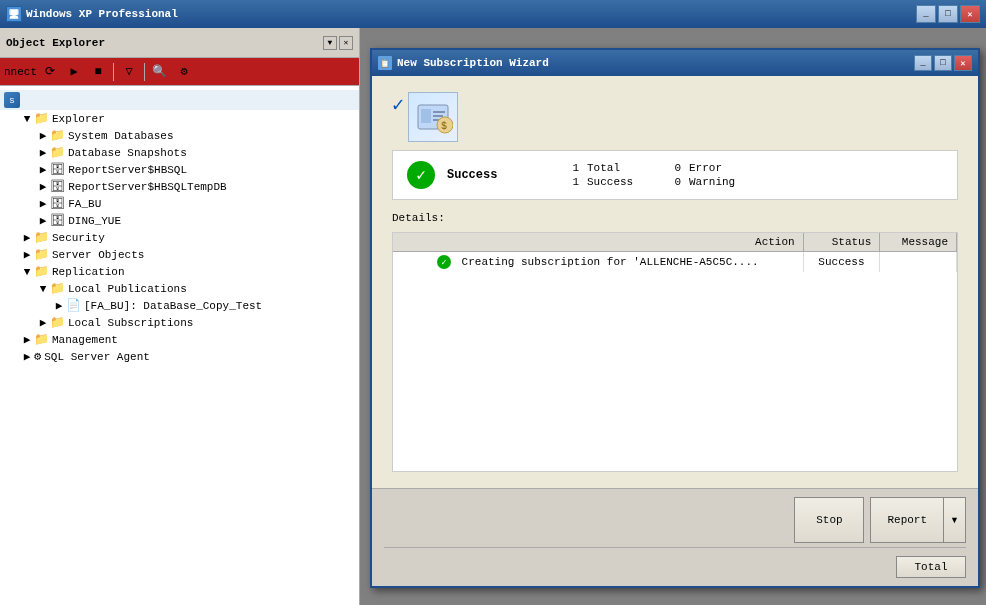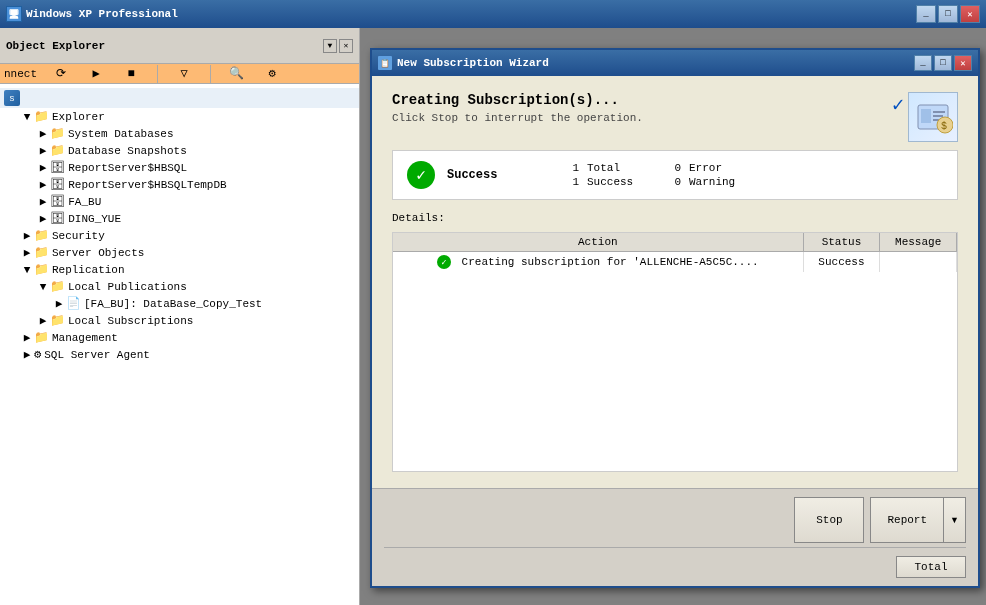--- a/index.html
+++ b/index.html
@@ -68,44 +68,44 @@
       flex-direction: column;
     }
     .panel-titlebar {
       background: #d4d0c8;
       border-bottom: 1px solid #aaa;
       padding: 3px 6px;
       font-size: 11px;
       font-weight: bold;
       display: flex;
       align-items: center;
-      height: 36px;
+      height: 30px;
     }
     .panel-titlebar-icons {
       margin-left: auto;
       display: flex;
       gap: 2px;
     }
     .panel-icon-btn {
       width: 14px; height: 14px;
       background: #d4d0c8;
       border: 1px solid #888;
       font-size: 8px;
       display: flex; align-items: center; justify-content: center;
     }
 
     
     .toolbar {
-      background: #fdba74;
+      background: #b91c1c;
       border-bottom: 1px solid #aaa;
       padding: 2px 4px;
       display: flex;
       align-items: center;
-      gap: 13px;
-      height: 20px;
+      gap: 2px;
+      height: 28px;
     }
     .toolbar-btn {
       width: 22px; height: 20px;
       background: transparent;
       border: 1px solid transparent;
       display: flex; align-items: center; justify-content: center;
       cursor: pointer;
       font-size: 12px;
     }
     .toolbar-separator { width: 1px; height: 18px; background: #aaa; margin: 0 2px; }
@@ -287,21 +287,21 @@
       border-collapse: collapse;
     }
     .details-table th {
       background: #e0ddd4;
       border-bottom: 1px solid #aaa;
       border-right: 1px solid #aaa;
       padding: 3px 8px;
       font-size: 11px;
       font-family: 'Courier New', Courier, monospace;
       font-weight: normal;
-      text-align: center;
+      text-align: right;
     }
     .details-table td {
       padding: 3px 8px;
       font-size: 11px;
       font-family: 'Courier New', Courier, monospace;
       border-right: 1px solid #ddd;
       vertical-align: middle;
       text-align: center;
     }
     .row-icon {
@@ -510,24 +510,20 @@
         <div class="wiz-icon">📋</div>
         <span class="wiz-title">New Subscription Wizard</span>
         <div class="wiz-tbtn">_</div>
         <div class="wiz-tbtn">□</div>
         <div class="wiz-tbtn close">✕</div>
       </div>
 
       <div class="wizard-body">
 
         <div class="wizard-header-area">
-          <div class="wizard-header-text">
-            <h2>Creating Subscription(s)...</h2>
-            <p>Click Stop to interrupt the operation.</p>
-          </div>
           <div style="display:flex; align-items:flex-start; gap:4px;">
             <span class="wizard-check-icon">✓</span>
             <div class="wizard-side-graphic">
               <svg width="40" height="40" viewBox="0 0 40 40">
                 <rect x="5" y="8" width="30" height="24" rx="2" fill="#c0d8f8" stroke="#8090b0" stroke-width="1"></rect>
                 <rect x="8" y="12" width="10" height="14" fill="#a0c0e8"></rect>
                 <rect x="20" y="14" width="12" height="2" fill="#8090b0"></rect>
                 <rect x="20" y="18" width="10" height="2" fill="#8090b0"></rect>
                 <rect x="20" y="22" width="8" height="2" fill="#8090b0"></rect>
                 <ellipse cx="32" cy="28" rx="8" ry="8" fill="#e8d090" stroke="#c0a040" stroke-width="1"></ellipse>

